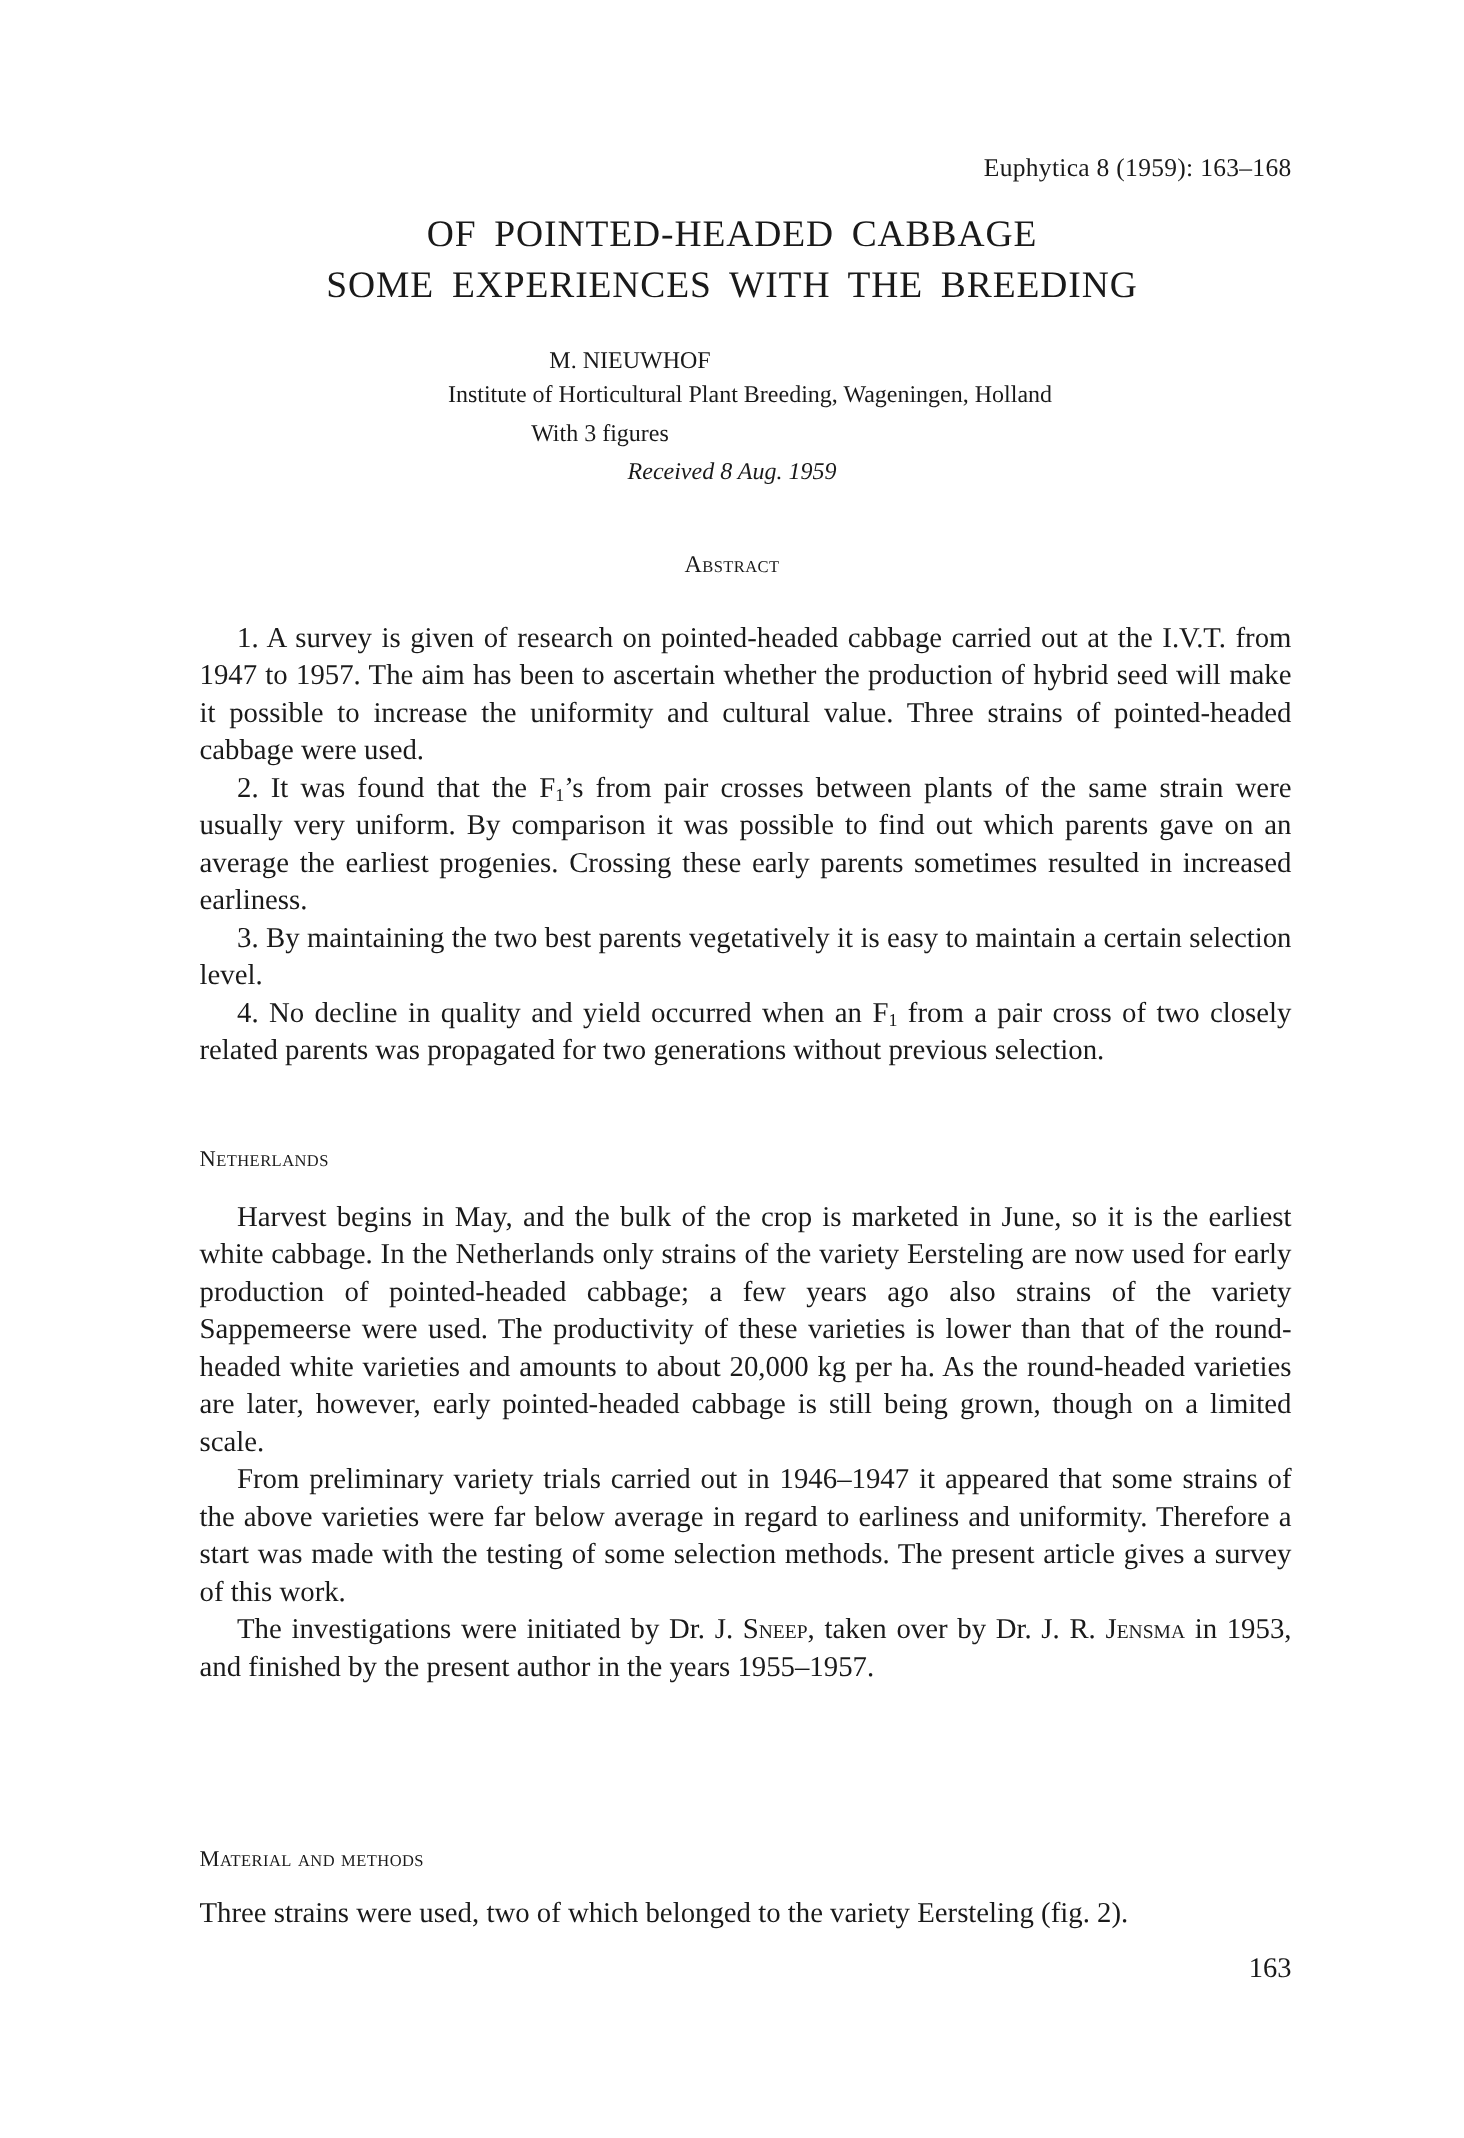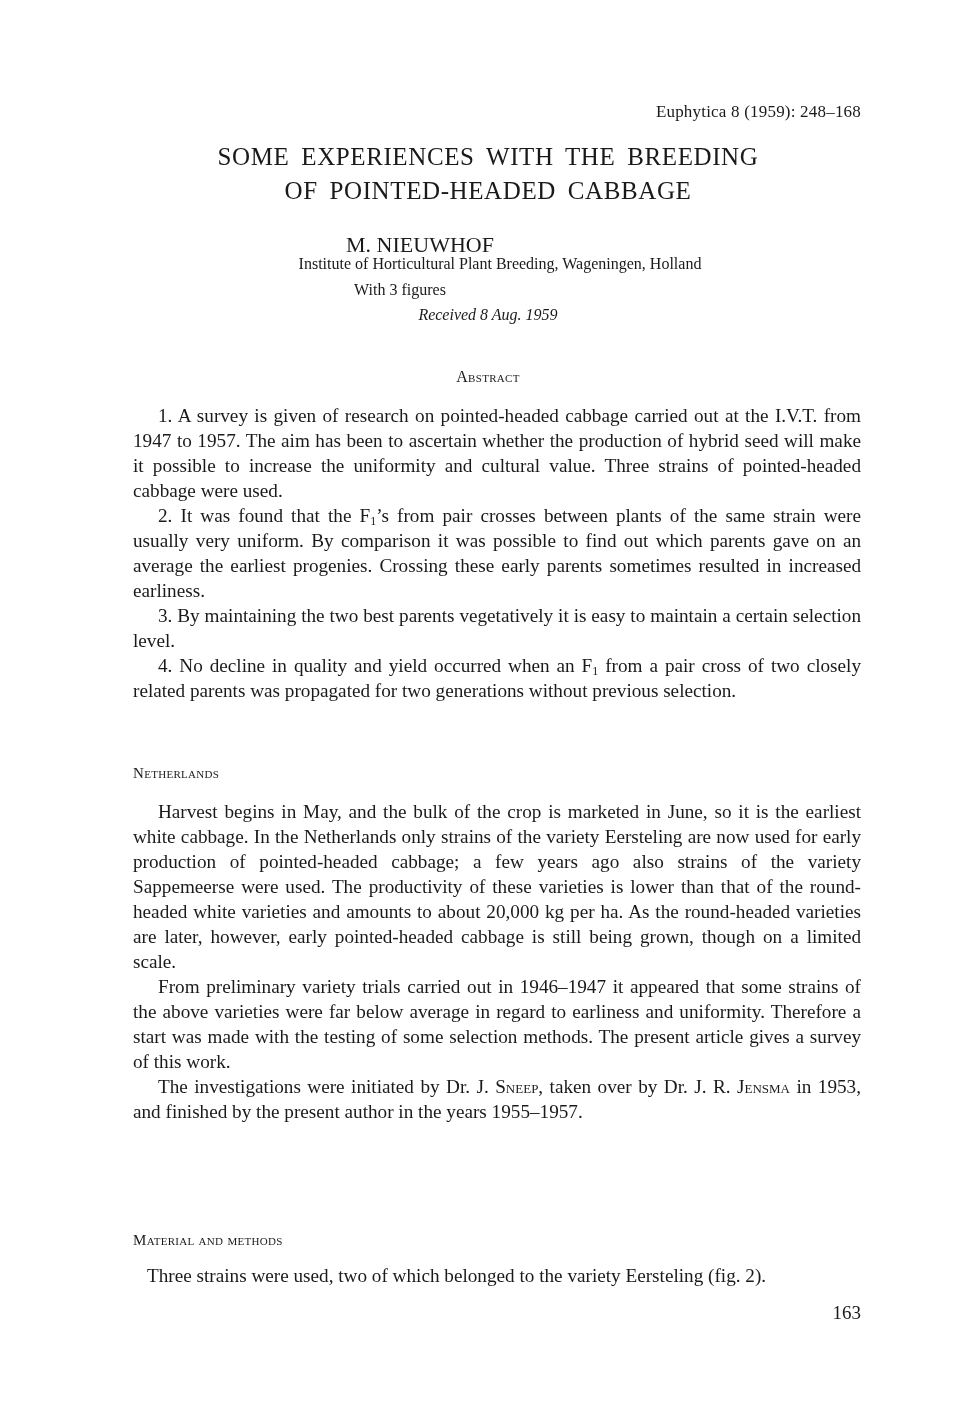--- a/index.html
+++ b/index.html
@@ -12,21 +12,21 @@
     position: absolute; right: 115px; top: 102px;
     font-size: 17px; letter-spacing: 0.2px;
   }
   .title {
     position: absolute; left: 0; width: 976px; top: 140px;
     text-align: center; font-size: 25px; line-height: 34px;
     letter-spacing: 0.6px; word-spacing: 5px;
   }
   .author {
     position: absolute; left: 0; width: 840px; top: 232px;
-    text-align: center; font-size: 22px;
+    text-align: center; font-size: 16px;
   }
   .affiliation {
     position: absolute; left: 12px; width: 976px; top: 255px;
     text-align: center; font-size: 16px;
   }
   .figures {
     position: absolute; left: 0; width: 800px; top: 281px;
     text-align: center; font-size: 16px;
   }
   .received {
@@ -48,48 +48,48 @@
   .sc { font-variant: small-caps; }
   sub { font-size: 12px; vertical-align: -3px; line-height: 0; }
   .page-number {
     position: absolute; right: 115px; top: 1302px; font-size: 19px;
   }
   .flush { text-indent: 0 !important; }
 </style>
 </head>
 <body>
 
-<div class="journal-ref">Euphytica 8 (1959): 248–168</div>
+<div class="journal-ref">Euphytica 8 (1959): 163–168</div>
 
 <div class="title">
+  <div>OF POINTED-HEADED CABBAGE</div>
   <div>SOME EXPERIENCES WITH THE BREEDING</div>
-  <div>OF POINTED-HEADED CABBAGE</div>
 </div>
 
 <div class="author">M. NIEUWHOF</div>
 <div class="affiliation">Institute of Horticultural Plant Breeding, Wageningen, Holland</div>
 <div class="figures">With 3 figures</div>
 <div class="received">Received 8 Aug. 1959</div>
 
 <div class="section-head-center">Abstract</div>
 
-<div class="body-block" style="top: 403px;">
+<div class="body-block" style="top: 413px;">
   <p>1. A survey is given of research on pointed-headed cabbage carried out at the I.V.T. from 1947 to 1957. The aim has been to ascertain whether the production of hybrid seed will make it possible to increase the uniformity and cultural value. Three strains of pointed-headed cabbage were used.</p>
   <p><span>2. It was found that the F</span><sub>1</sub><span>’s from pair crosses between plants of the same strain were usually very uniform. By comparison it was possible to find out which parents gave on an average the earliest progenies. Crossing these early parents sometimes resulted in increased earliness.</span></p>
   <p>3. By maintaining the two best parents vegetatively it is easy to maintain a certain selection level.</p>
   <p><span>4. No decline in quality and yield occurred when an F</span><sub>1</sub><span> from a pair cross of two closely related parents was propagated for two generations without previous selection.</span></p>
 </div>
 
 <div class="section-head" style="top: 765px;">Netherlands</div>
 
 <div class="body-block" style="top: 799px;">
   <p>Harvest begins in May, and the bulk of the crop is marketed in June, so it is the earliest white cabbage. In the Netherlands only strains of the variety Eersteling are now used for early production of pointed-headed cabbage; a few years ago also strains of the variety Sappemeerse were used. The productivity of these varieties is lower than that of the round-headed white varieties and amounts to about 20,000 kg per ha. As the round-headed varieties are later, however, early pointed-headed cabbage is still being grown, though on a limited scale.</p>
   <p>From preliminary variety trials carried out in 1946–1947 it appeared that some strains of the above varieties were far below average in regard to earliness and uniformity. Therefore a start was made with the testing of some selection methods. The present article gives a survey of this work.</p>
   <p><span>The investigations were initiated by Dr. J. </span><span class="sc">Sneep</span><span>, taken over by Dr. J. R. </span><span class="sc">Jensma</span><span> in 1953, and finished by the present author in the years 1955–1957.</span></p>
 </div>
 
 <div class="section-head" style="top: 1232px;">Material and methods</div>
 
-<div class="body-block" style="top: 1263px; margin-left: 14px;">
+<div class="body-block" style="top: 1263px;">
   <p class="flush">Three strains were used, two of which belonged to the variety Eersteling (fig. 2).</p>
 </div>
 
 <div class="page-number">163</div>
 
 </body></html>

